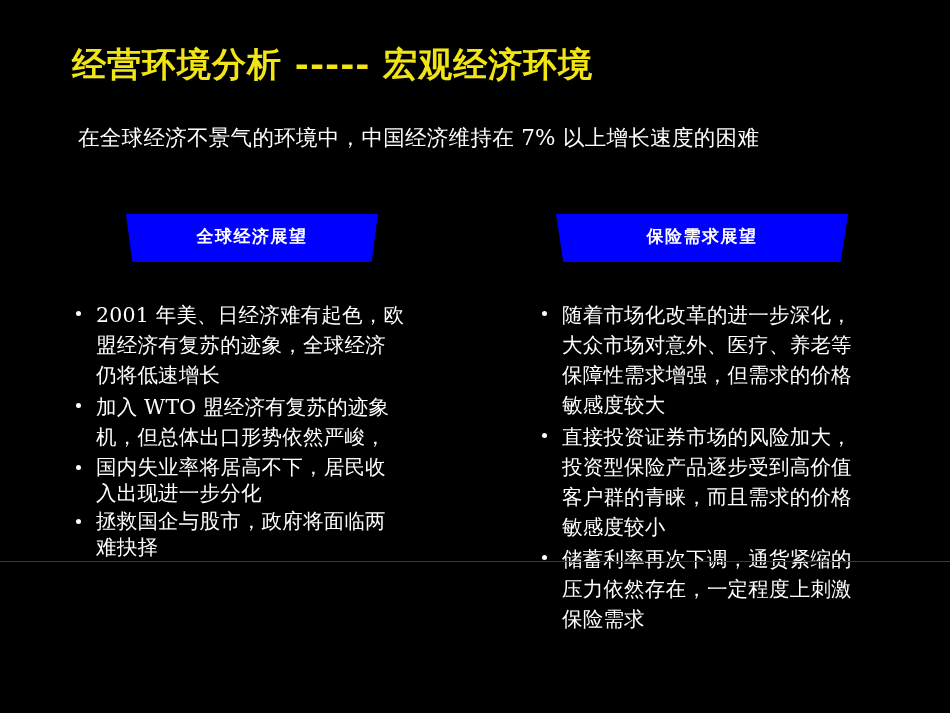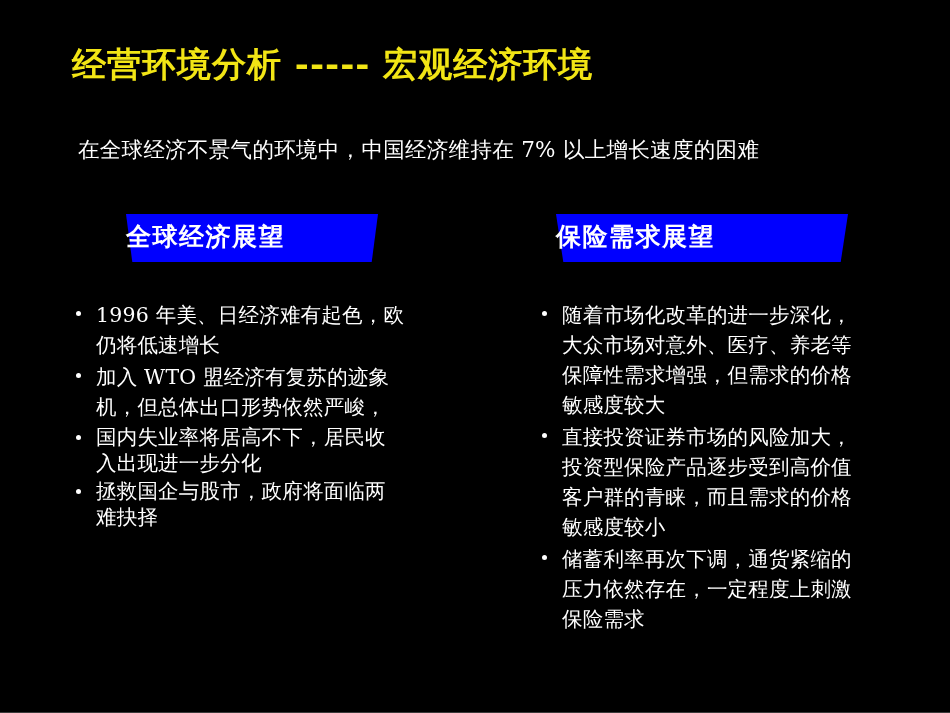--- a/index.html
+++ b/index.html
@@ -14,21 +14,21 @@
   body {
     font-family:"DejaVu Sans", sans-serif;
     color:#ffffff;
     position:relative;
   }
 
   
   #slide {
     position:relative;
     width:950px;
-    height:713px;
+    height:562px;
     background:#000000;
   }
 
   
   .slide-title {
     position:absolute;
     left:72px;
     top:44px;
     font-family:"DejaVu Serif", serif;
     font-size:34px;
@@ -43,21 +43,20 @@
   .intro {
     position:absolute;
     left:68px;
     top:122px;
     width:856px;
     font-family:"DejaVu Serif", serif;
     font-size:21.5px;
     line-height:31px;
     color:#ffffff;
     letter-spacing:0.3px;
-    margin-top:12px;
   }
   .intro .line { display:block; white-space:nowrap; }
   .intro .line.first { text-indent:10px; }
   .intro .line.second { text-indent:20px; }
 
   
   .columns {
     position:absolute;
     left:0;
     top:208px;
@@ -84,23 +83,23 @@
     clip-path: polygon(0% 0%, 100% 0%, 97.5% 100%, 2.5% 100%);
   }
   .col-left  .hdr-shape { left:64px; width:252px; }
   .col-right .hdr-shape { left:28px; width:292px; }
 
   .hdr-text {
     position:absolute;
     top:6px;
     height:48px;
     line-height:45px;
-    text-align:left;
-    font-family:"DejaVu Serif", serif;
-    font-size:25px;
+    text-align:center;
+    font-family:"DejaVu Serif", serif;
+    font-size:17px;
     font-weight:bold;
     color:#ffffff;
     letter-spacing:1.5px;
     white-space:nowrap;
   }
   .col-left  .hdr-text { left:64px; width:252px; }
   .col-right .hdr-text { left:28px; width:292px;font-family:Liberation Serif, serif; }
 
   
   .bullets {
@@ -165,21 +164,22 @@
 
       <div class="hdr-wrap">
         <div class="hdr-shape"></div>
         <div class="hdr-text">全球经济展望</div>
       </div>
 
       <div class="bullets">
 
         <div class="bullet">
           <span class="dot"></span>
-          <span class="ln">1996 年美、日经济难有起色，欧</span>
+          <span class="ln">2001 年美、日经济难有起色，欧</span>
+          <span class="ln">盟经济有复苏的迹象，全球经济</span>
           <span class="ln">仍将低速增长</span>
         </div>
 
         <div class="bullet">
           <span class="dot"></span>
           <span class="ln">加入 WTO 盟经济有复苏的迹象</span>
           <span class="ln">机，但总体出口形势依然严峻，</span>
         </div>
 
         <div class="bullet tight">

